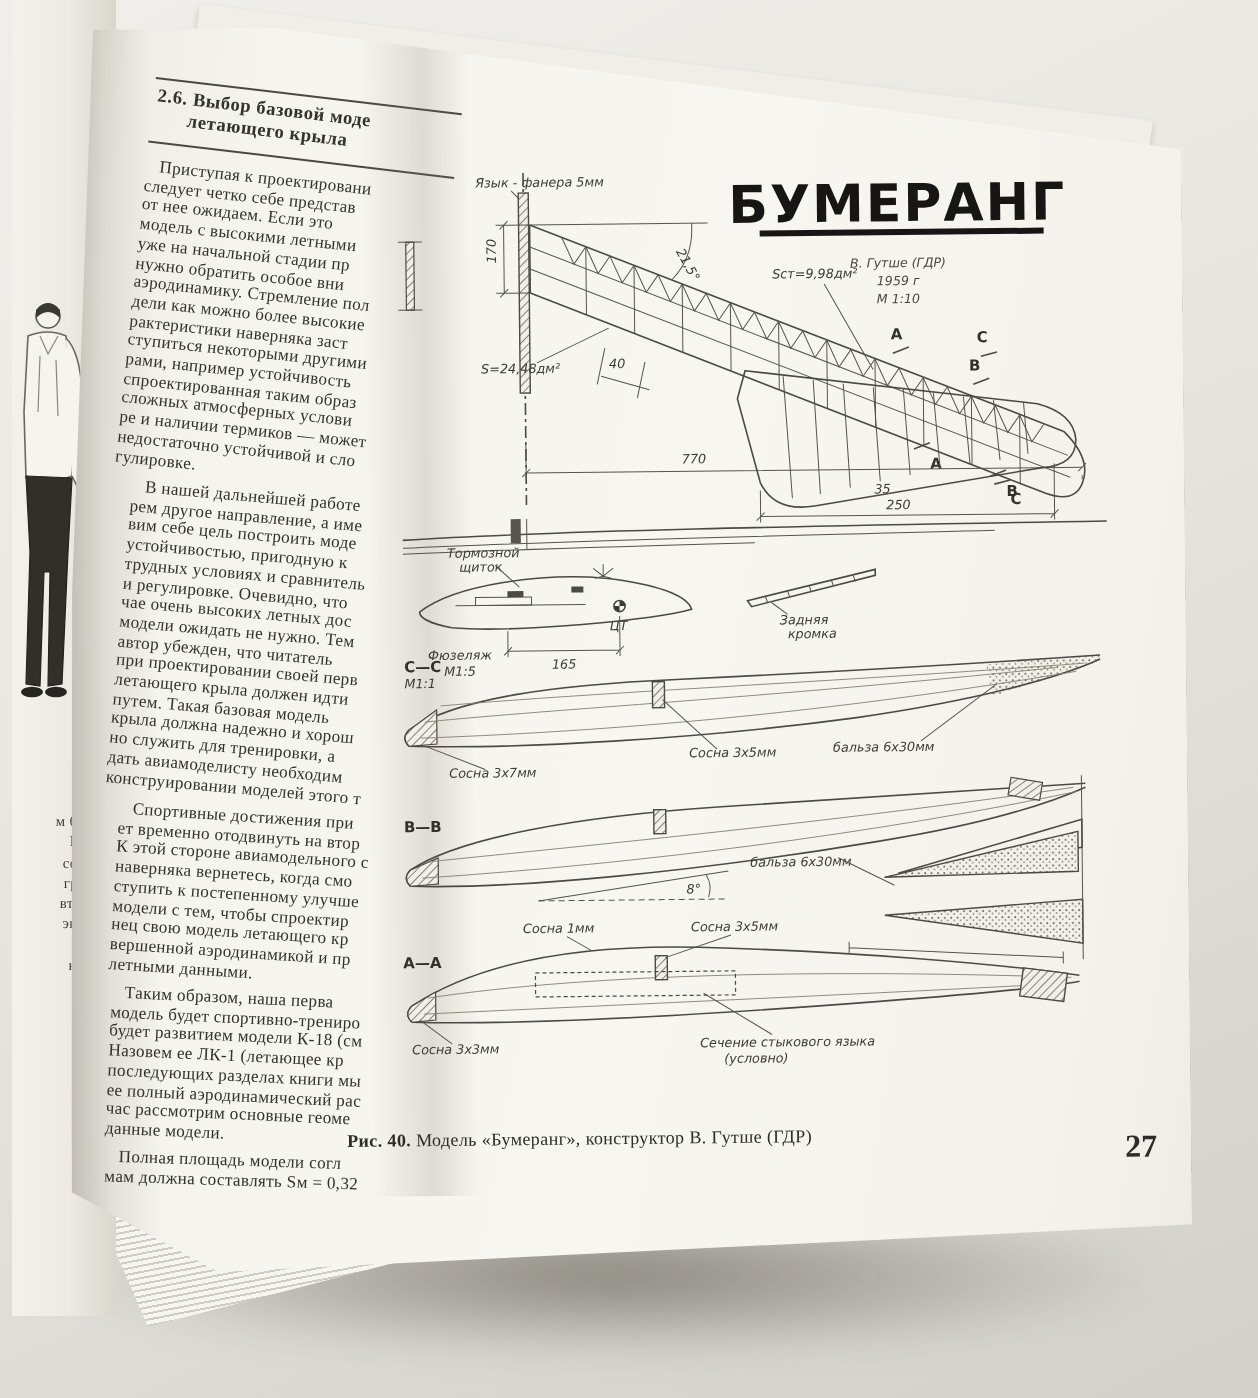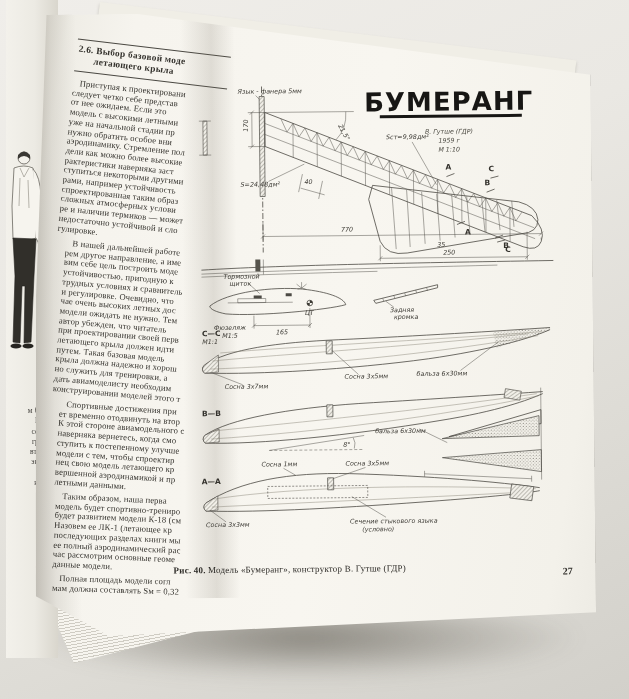--- a/index.html
+++ b/index.html
@@ -40,21 +40,21 @@
   .para .tl{font-size:8.6px;line-height:9.7px;white-space:pre;letter-spacing:.15px;}
   .p0{transform:rotate(6.6deg);margin-left:31px;}
   .p1{transform:rotate(5.6deg);margin-left:22px;}
   .p2{transform:rotate(4.4deg);margin-left:14px;}
   .p3{transform:rotate(3.2deg);margin-left:9px;}
   .p4{transform:rotate(2.4deg);margin-left:5px;}
   .figwrap{position:absolute;left:165px;top:70px;width:382px;height:478px;}
   .caption{position:absolute;left:138px;top:552px;width:360px;font-size:9px;
     color:#2e2c28;white-space:nowrap;letter-spacing:.2px;}
   .caption b{font-weight:bold;}
-  .pagenum{position:absolute;left:527px;top:556px;font-size:10px;font-weight:bold;color:#2e2c28;}
+  .pagenum{position:absolute;left:527px;top:556px;font-size:16px;font-weight:bold;color:#2e2c28;}
   svg{display:block;}
   .ln{stroke:#4c4a44;stroke-width:.8;fill:none;}
   .thin{stroke:#55534c;stroke-width:.5;fill:none;}
   .grain{stroke:#847f72;stroke-width:.45;fill:none;}
   .lbl{font:italic 6.4px "DejaVu Sans",sans-serif;fill:#3e3c36;}
   .lblb{font:bold 7.5px "DejaVu Sans",sans-serif;fill:#33312c;}
   .ttl{font:800 26px "DejaVu Sans",sans-serif;fill:#171614;letter-spacing:1px;}
   .sub{font:italic 6.3px "DejaVu Sans",sans-serif;fill:#4a4840;}
   .mid{text-anchor:middle;}
 </style>

